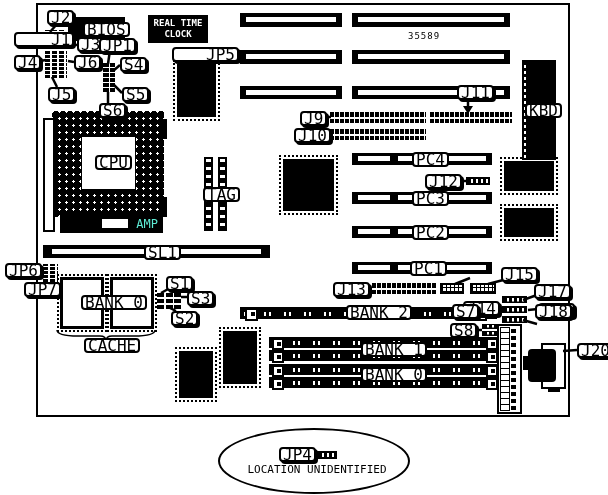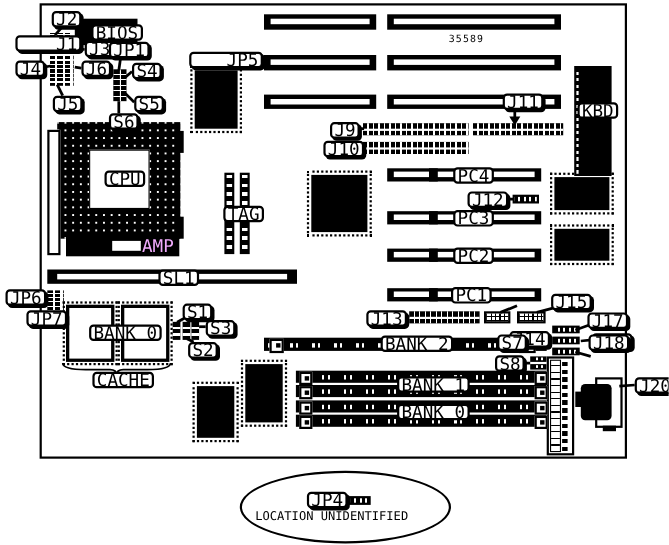--- a/index.html
+++ b/index.html
@@ -66,26 +66,26 @@
   
   .label{position:absolute;background:#fff;border:2px solid #000;border-radius:4px;
     font-size:16px;line-height:11px;height:11px;padding:0 2px;white-space:nowrap;text-align:center;}
   .callout{box-shadow:2px 2px 0 0 #000;z-index:40;}
   .flat{z-index:30;}
   .cache-chip{position:absolute;background:#fff;border:3px solid #000;outline:2px dotted #000;outline-offset:1px;z-index:10;}
   #rtc{position:absolute;left:148px;top:15px;width:60px;height:28px;background:#000;color:#fff;z-index:10;
     font-weight:bold;font-size:9px;line-height:11px;text-align:center;padding-top:3px;box-sizing:border-box;}
   #amp-bar{position:absolute;left:60px;top:215px;width:103px;height:18px;background:#000;z-index:10;}
   #amp-bar .wrect{position:absolute;left:42px;top:4px;width:26px;height:9px;background:#fff;}
-  #amp-bar .amp-text{position:absolute;right:5px;top:2px;color:#f0abfc;font-size:16px;line-height:14px;}
+  #amp-bar .amp-text{position:absolute;right:5px;top:2px;color:#5eead4;font-size:12px;line-height:14px;}
   #sl1-bar{position:absolute;left:43px;top:245px;width:227px;height:13px;background:#000;z-index:10;}
   #sl1-bar::after{content:"";position:absolute;left:9px;right:9px;top:4px;height:5px;background:#fff;}
   #ellipse{position:absolute;left:218px;top:428px;width:188px;height:62px;border:2px solid #000;border-radius:50%;background:#fff;z-index:5;}
   #part-number{position:absolute;left:408px;top:31px;font-size:9px;letter-spacing:1px;z-index:15;}
-  #location-text{position:absolute;left:232px;top:463px;width:170px;font-size:11px;z-index:15;}
+  #location-text{position:absolute;left:232px;top:463px;width:170px;text-align:center;font-size:11px;z-index:15;}
   #din{position:absolute;left:528px;top:349px;width:28px;height:33px;background:#000;border-radius:4px;z-index:12;}
   #din-tab{position:absolute;left:523px;top:356px;width:6px;height:14px;background:#000;z-index:12;}
   #bracket{position:absolute;left:541px;top:343px;width:21px;height:42px;background:#fff;border:2px solid #000;z-index:11;}
   #bracket-foot{position:absolute;left:548px;top:387px;width:12px;height:5px;background:#000;z-index:11;}
   svg.overlay{position:absolute;left:0;top:0;z-index:20;}
 </style>
 </head>
 <body>
 
 <div id="stage">
@@ -150,20 +150,24 @@
   <div class="abs" style="left:43px;top:118px;width:8px;height:110px;background:#fff;border:2px solid #000;z-index:10"></div>
   <div class="blk" style="left:161px;top:119px;width:6px;height:20px"></div>
   <div class="blk" style="left:161px;top:197px;width:6px;height:20px"></div>
   <div id="amp-bar">
     <div class="wrect"></div>
     <div class="amp-text">AMP</div>
   </div>
   <div id="sl1-bar"></div>
 
   <div class="blk" style="left:68px;top:17px;width:57px;height:24px"></div>
+  <div id="rtc">
+    <div>REAL TIME</div>
+    <div>CLOCK</div>
+  </div>
   <div class="blk chip-pins" style="left:177px;top:64px;width:39px;height:53px"></div>
   <div class="blk chip-pins" style="left:283px;top:159px;width:51px;height:52px"></div>
   <div class="blk chip-pins" style="left:504px;top:161px;width:50px;height:30px"></div>
   <div class="blk chip-pins" style="left:504px;top:208px;width:50px;height:29px"></div>
   <div class="blk chip-pins" style="left:179px;top:351px;width:34px;height:47px"></div>
   <div class="blk chip-pins" style="left:223px;top:331px;width:34px;height:53px"></div>
 
   <div class="tagcol" style="left:204px;top:157px;height:74px"></div>
   <div class="tagcol" style="left:218px;top:157px;height:74px"></div>
 
@@ -249,21 +253,21 @@
     <div class="label callout" style="left: 538px; top: 303px;">J16</div>
     <div class="label callout" style="left: 535px; top: 304px;">J18</div>
     <div class="label callout" style="left: 452px; top: 304px;">S7</div>
     <div class="label callout" style="left: 450px; top: 323px;">S8</div>
     <div class="label callout" style="left: 577px; top: 343px;">J20</div>
     <div class="label callout" style="left: 279px; top: 447px;">JP4</div>
     <div class="label flat" style="left: 83px; top: 22px;">BIOS</div>
     <div class="label flat" style="left: 95px; top: 155px;">CPU</div>
     <div class="label flat" style="left: 203px; top: 187px;">TAG</div>
     <div class="label flat" style="left: 144px; top: 245px;">SL1</div>
-    <div class="label flat" style="left: 525px; top: 93px;">KBD</div>
+    <div class="label flat" style="left: 525px; top: 103px;">KBD</div>
     <div class="label flat" style="left: 412px; top: 152px;">PC4</div>
     <div class="label flat" style="left: 412px; top: 191px;">PC3</div>
     <div class="label flat" style="left: 412px; top: 225px;">PC2</div>
     <div class="label flat" style="left: 410px; top: 261px;">PC1</div>
     <div class="label flat" style="left: 346px; top: 305px;">BANK 2</div>
     <div class="label flat" style="left: 361px; top: 342px;">BANK 1</div>
     <div class="label flat" style="left: 361px; top: 367px;">BANK 0</div>
     <div class="label flat" style="left: 81px; top: 295px;">BANK 0</div>
     <div class="label flat" style="left: 84px; top: 338px;">CACHE</div>
   </div>

